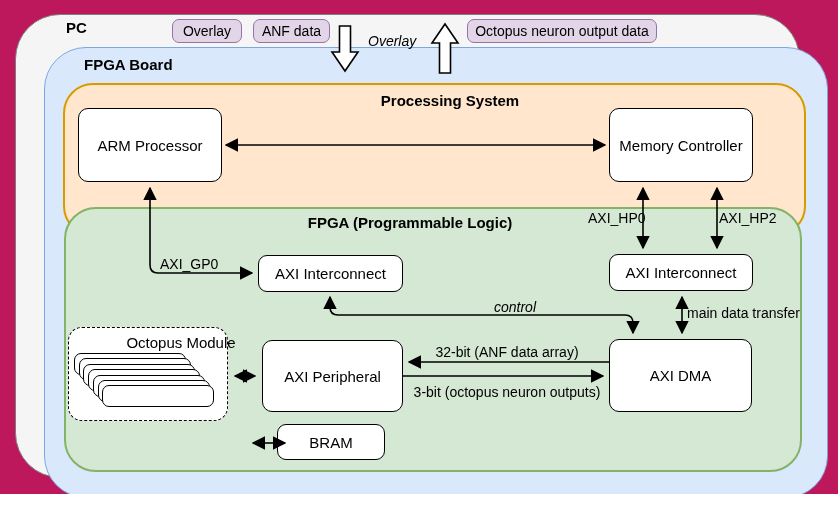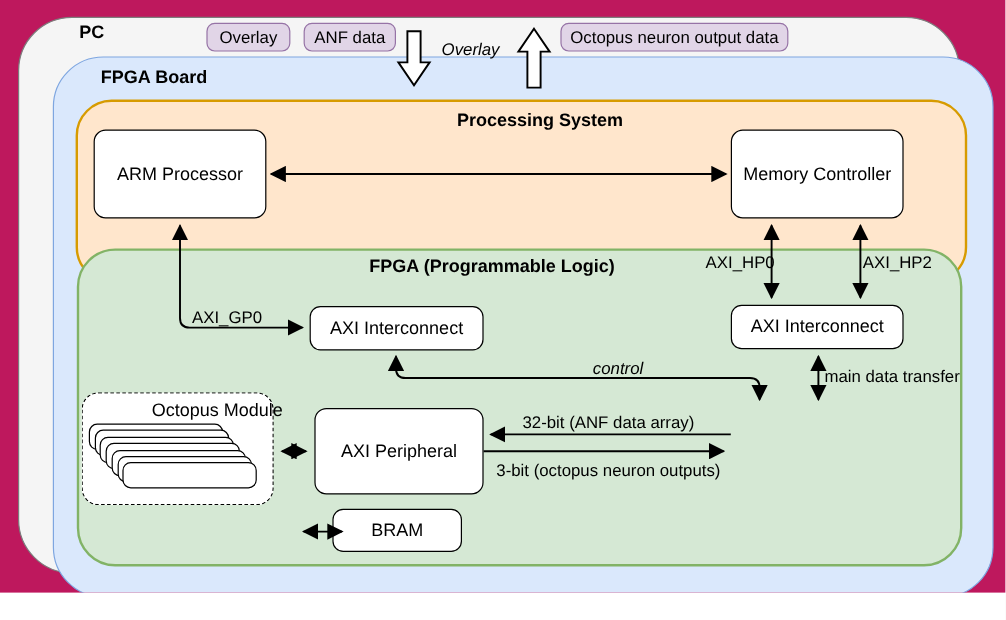--- a/index.html
+++ b/index.html
@@ -43,20 +43,21 @@
   <div class="chip" style="left:172px;top:19px;width:70px;">Overlay</div>
   <div class="chip" style="left:253px;top:19px;width:77px;">ANF data</div>
   <div class="chip" style="left:467px;top:19px;width:190px;">Octopus neuron output data</div>
   <div class="lbl italic" style="left:368px;top:33px;">Overlay</div>
 
   <div class="node" style="left:78px;top:108px;width:144px;height:74px;">ARM Processor</div>
   <div class="node" style="left:609px;top:108px;width:144px;height:74px;">Memory Controller</div>
   <div class="node" style="left:258px;top:255px;width:145px;height:37px;border-radius:9px;">AXI Interconnect</div>
   <div class="node" style="left:609px;top:254px;width:144px;height:37px;border-radius:9px;">AXI Interconnect</div>
   <div class="node" style="left:262px;top:340px;width:141px;height:72px;">AXI Peripheral</div>
+  <div class="node" style="left:609px;top:339px;width:143px;height:73px;">AXI DMA</div>
   <div class="node" style="left:277px;top:424px;width:108px;height:36px;border-radius:9px;">BRAM</div>
 
   <div class="dashed" style="left:68px;top:327px;width:160px;height:94px;">
     <div class="lbl" style="left:0;top:6px;width:160px;text-align:center;font-size:15px;margin-left:32px;">Octopus Module</div>
     <div class="card" style="left:5px;top:25px;"></div>
     <div class="card" style="left:10px;top:30px;"></div>
     <div class="card" style="left:14px;top:36px;"></div>
     <div class="card" style="left:19px;top:41px;"></div>
     <div class="card" style="left:24px;top:47px;"></div>
     <div class="card" style="left:29px;top:52px;"></div>

